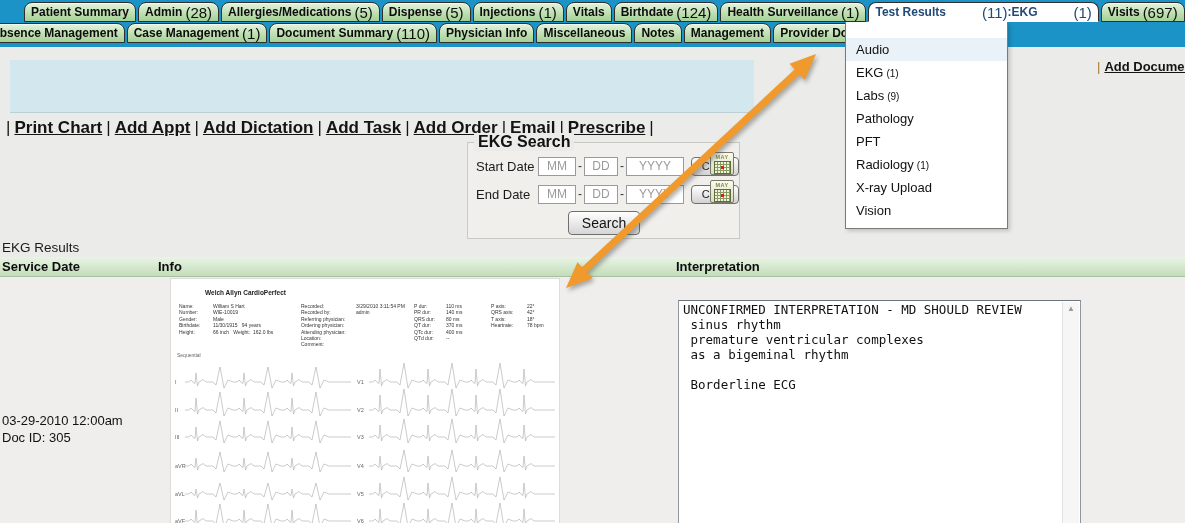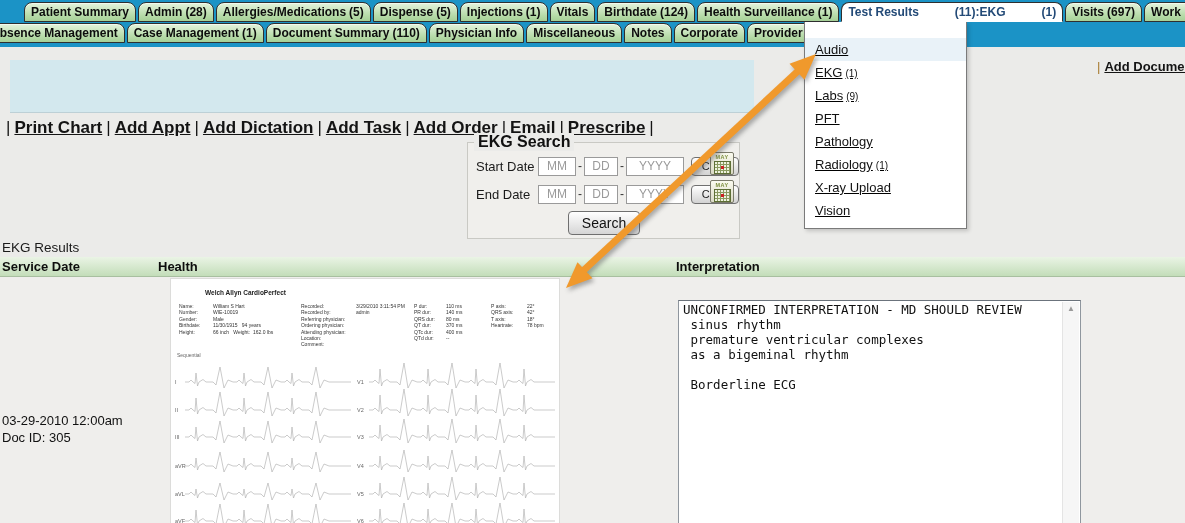--- a/index.html
+++ b/index.html
@@ -10,29 +10,29 @@
   .top-band{position:absolute;left:0;top:0;width:100%;height:47px;background:#1b93c6;}
   .tab-row{position:absolute;display:flex;align-items:flex-end;white-space:nowrap;}
   .tab-row1{left:24px;top:2px;height:20px;}
   .tab-row2{left:-16px;top:23px;height:20px;}
   .tab{display:inline-flex;align-items:center;height:18px;padding:0 6px;margin-right:2px;
        background:linear-gradient(180deg,#e4f3dd 0%,#b6dba8 70%,#a6d097 100%);
        border:1px solid #2f2f2f;border-radius:8px 8px 0 0;
        font-size:12px;font-weight:bold;color:#0d0d0d;cursor:pointer;
        box-shadow:inset 0 1px 0 #f2fbee;}
   .tab .lbl{pointer-events:none;}
-  .tab .cnt{font-size:12px;font-weight:bold;margin-left:3px;pointer-events:none;}
+  .tab .cnt{font-size:15px;font-weight:normal;margin-left:3px;pointer-events:none;}
   .tab.active{background:#fff;color:#234a77;position:relative;z-index:31;box-shadow:none;
               border-bottom-color:#fff;}
   .tab.active .cnt{color:#234a77;margin-left:36px;}
 
   
-  .menu{position:absolute;left:804px;top:22px;width:161px;background:#fff;
+  .menu{position:absolute;left:845px;top:22px;width:161px;background:#fff;
         border:1px solid #7a7a7a;border-top:none;z-index:30;padding:16px 0 6px 0;
-        box-shadow:2px 2px 4px rgba(0,0,0,.18);text-decoration:underline;}
+        box-shadow:2px 2px 4px rgba(0,0,0,.18);}
   .menu-item{height:23px;line-height:23px;padding-left:10px;font-size:13px;color:#111;cursor:pointer;}
   .menu-item.hl{background:#e9f2f8;}
   .menu-item .cnt{font-size:10px;margin-left:3px;}
 
   
   .patient-banner{position:absolute;left:10px;top:60px;width:744px;height:52px;
                   background:#d3e8ee;border-bottom:1px solid #bdd0d6;}
   .add-doc{position:absolute;left:1097px;top:59px;white-space:nowrap;font-size:13px;font-weight:bold;}
   .add-doc .sep{color:#a87b2f;margin-right:4px;font-weight:normal;}
   .qlink{color:#141414;text-decoration:underline;cursor:pointer;}
@@ -169,34 +169,34 @@
         <div class="tab">
           <span class="lbl">Physician Info</span>
         </div>
         <div class="tab">
           <span class="lbl">Miscellaneous</span>
         </div>
         <div class="tab">
           <span class="lbl">Notes</span>
         </div>
         <div class="tab">
-          <span class="lbl">Corporate</span>
+          <span class="lbl">Management</span>
         </div>
         <div class="tab">
           <span class="lbl">Provider Documents</span>
         </div>
       </div>
   </div>
 
   <div id="dropdown" class="menu">
       <div class="menu-item hl"><span class="lbl">Audio</span></div>
       <div class="menu-item"><span class="lbl">EKG</span><span class="cnt">(1)</span></div>
       <div class="menu-item"><span class="lbl">Labs</span><span class="cnt">(9)</span></div>
+      <div class="menu-item"><span class="lbl">Pathology</span></div>
       <div class="menu-item"><span class="lbl">PFT</span></div>
-      <div class="menu-item"><span class="lbl">Pathology</span></div>
       <div class="menu-item"><span class="lbl">Radiology</span><span class="cnt">(1)</span></div>
       <div class="menu-item"><span class="lbl">X-ray Upload</span></div>
       <div class="menu-item"><span class="lbl">Vision</span></div>
     </div>
 
   <div class="patient-banner"></div>
 
   <div class="add-doc">
     <span class="sep">|</span><a class="qlink">Add Document</a>
   </div>
@@ -235,21 +235,21 @@
           <span class="cal-dot"></span>
         </span>
     </button>
     <button class="search-btn">Search</button>
   </div>
 
   <div class="results-title">EKG Results</div>
 
   <div class="grid-header">
     <span class="col c1">Service Date</span>
-    <span class="col c2">Health</span>
+    <span class="col c2">Info</span>
     <span class="col c3">Interpretation</span>
   </div>
 
   <div class="row-area">
     <div class="svc-cell">
       <div>03-29-2010 12:00am</div>
       <div>Doc ID: 305</div>
     </div>
 
     <div class="thumb">

